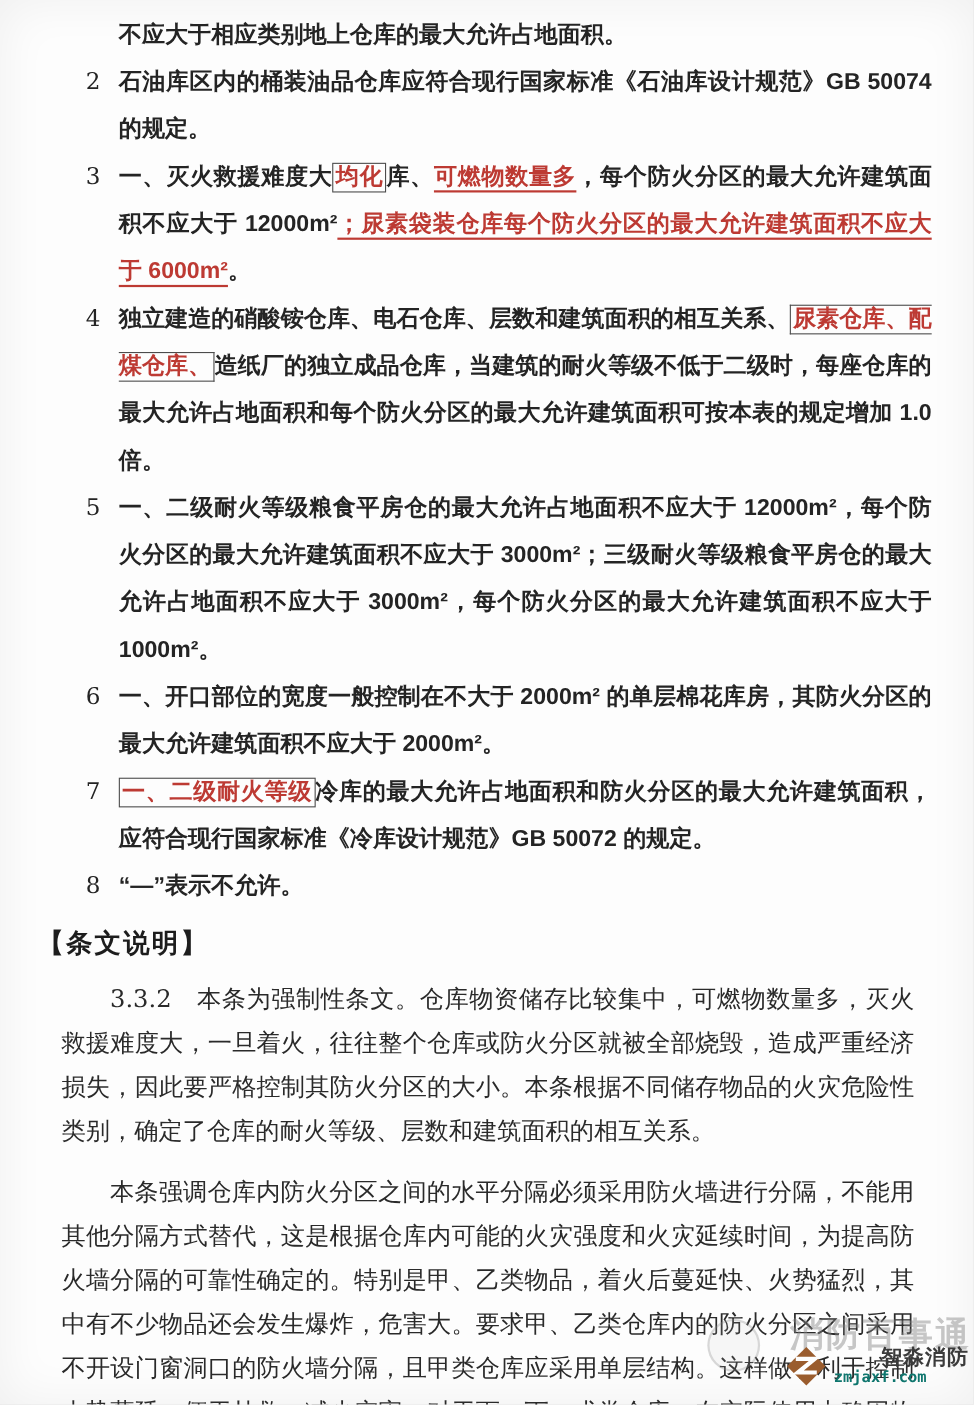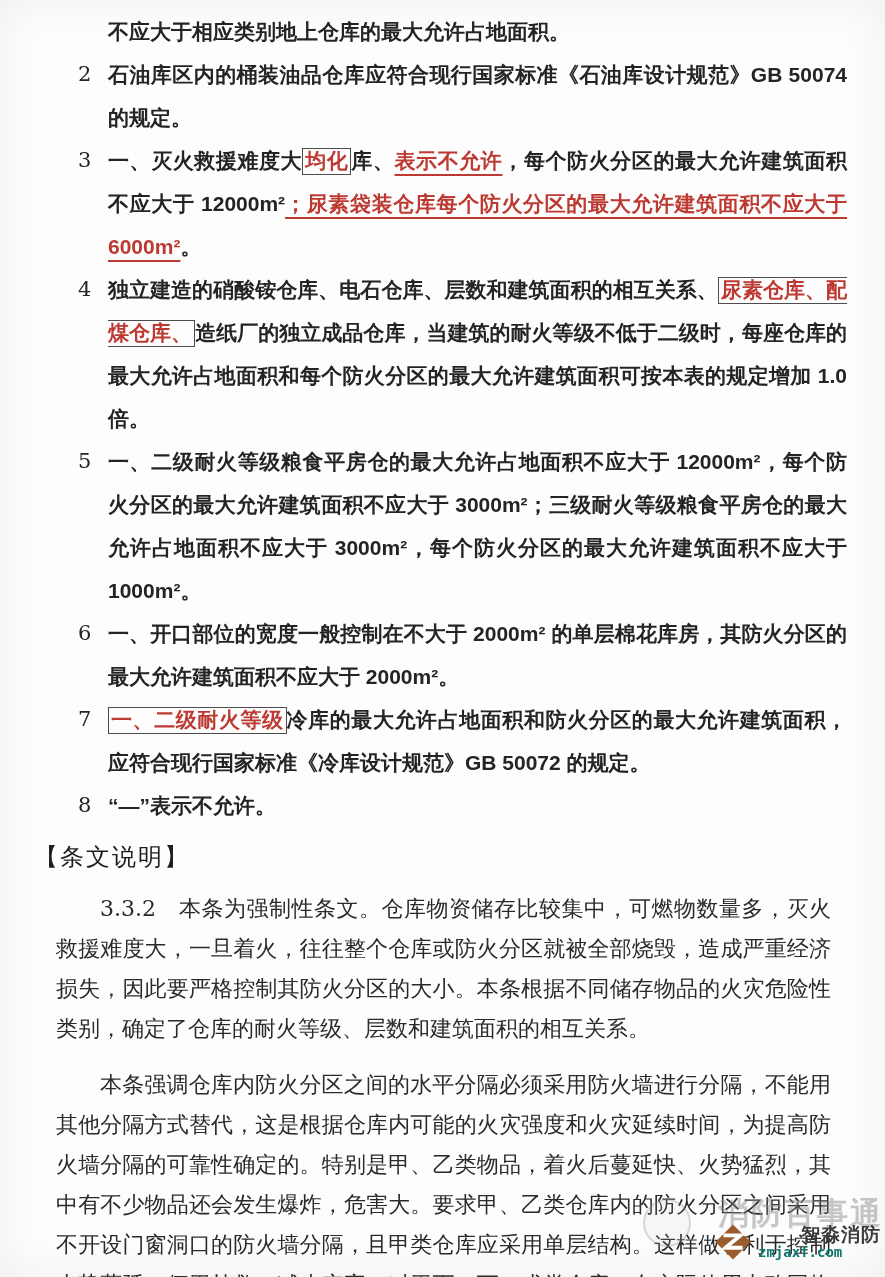--- a/index.html
+++ b/index.html
@@ -39,21 +39,21 @@
   .r-box{
     color:#bd3a33;
     border:1.5px solid #4c4c4c;
     padding:0 2px 2px 2px;
   }
   
   .sec-heading{
     margin:14px 0 10px -6px;
     font-family:"Liberation Sans","DejaVu Sans",sans-serif;
     font-size:24px;
-    font-weight:400;
+    font-weight:700;
     letter-spacing:2px;
     color:#1d1d1d;
   }
   
   .paras{
     font-family:"DejaVu Serif","Liberation Serif",serif;
     font-size:22px;
     line-height:40px;
     color:#2a2a2a;
   }
@@ -97,21 +97,21 @@
       <div class="note-item">
         <span class="num"></span>
         <span class="body"><span>不应大于相应类别地上仓库的最大允许占地面积。</span></span>
       </div>
       <div class="note-item">
         <span class="num">2</span>
         <span class="body"><span>石油库区内的桶装油品仓库应符合现行国家标准《石油库设计规范》GB 50074 的规定。</span></span>
       </div>
       <div class="note-item">
         <span class="num">3</span>
-        <span class="body"><span>一、灭火救援难度大</span><span class="r-box">均化</span><span>库、</span><span class="r-red-u">表示不允许</span><span>，每个防火分区的最大允许建筑面积不应大于 12000m²</span><span class="r-red-u">；尿素袋装仓库每个防火分区的最大允许建筑面积不应大于 6000m²</span><span>。</span></span>
+        <span class="body"><span>一、灭火救援难度大</span><span class="r-box">均化</span><span>库、</span><span class="r-red-u">可燃物数量多</span><span>，每个防火分区的最大允许建筑面积不应大于 12000m²</span><span class="r-red-u">；尿素袋装仓库每个防火分区的最大允许建筑面积不应大于 6000m²</span><span>。</span></span>
       </div>
       <div class="note-item">
         <span class="num">4</span>
         <span class="body"><span>独立建造的硝酸铵仓库、电石仓库、层数和建筑面积的相互关系、</span><span class="r-box">尿素仓库、配煤仓库、</span><span>造纸厂的独立成品仓库，当建筑的耐火等级不低于二级时，每座仓库的最大允许占地面积和每个防火分区的最大允许建筑面积可按本表的规定增加 1.0 倍。</span></span>
       </div>
       <div class="note-item">
         <span class="num">5</span>
         <span class="body"><span>一、二级耐火等级粮食平房仓的最大允许占地面积不应大于 12000m²，每个防火分区的最大允许建筑面积不应大于 3000m²；三级耐火等级粮食平房仓的最大允许占地面积不应大于 3000m²，每个防火分区的最大允许建筑面积不应大于 1000m²。</span></span>
       </div>
       <div class="note-item">

